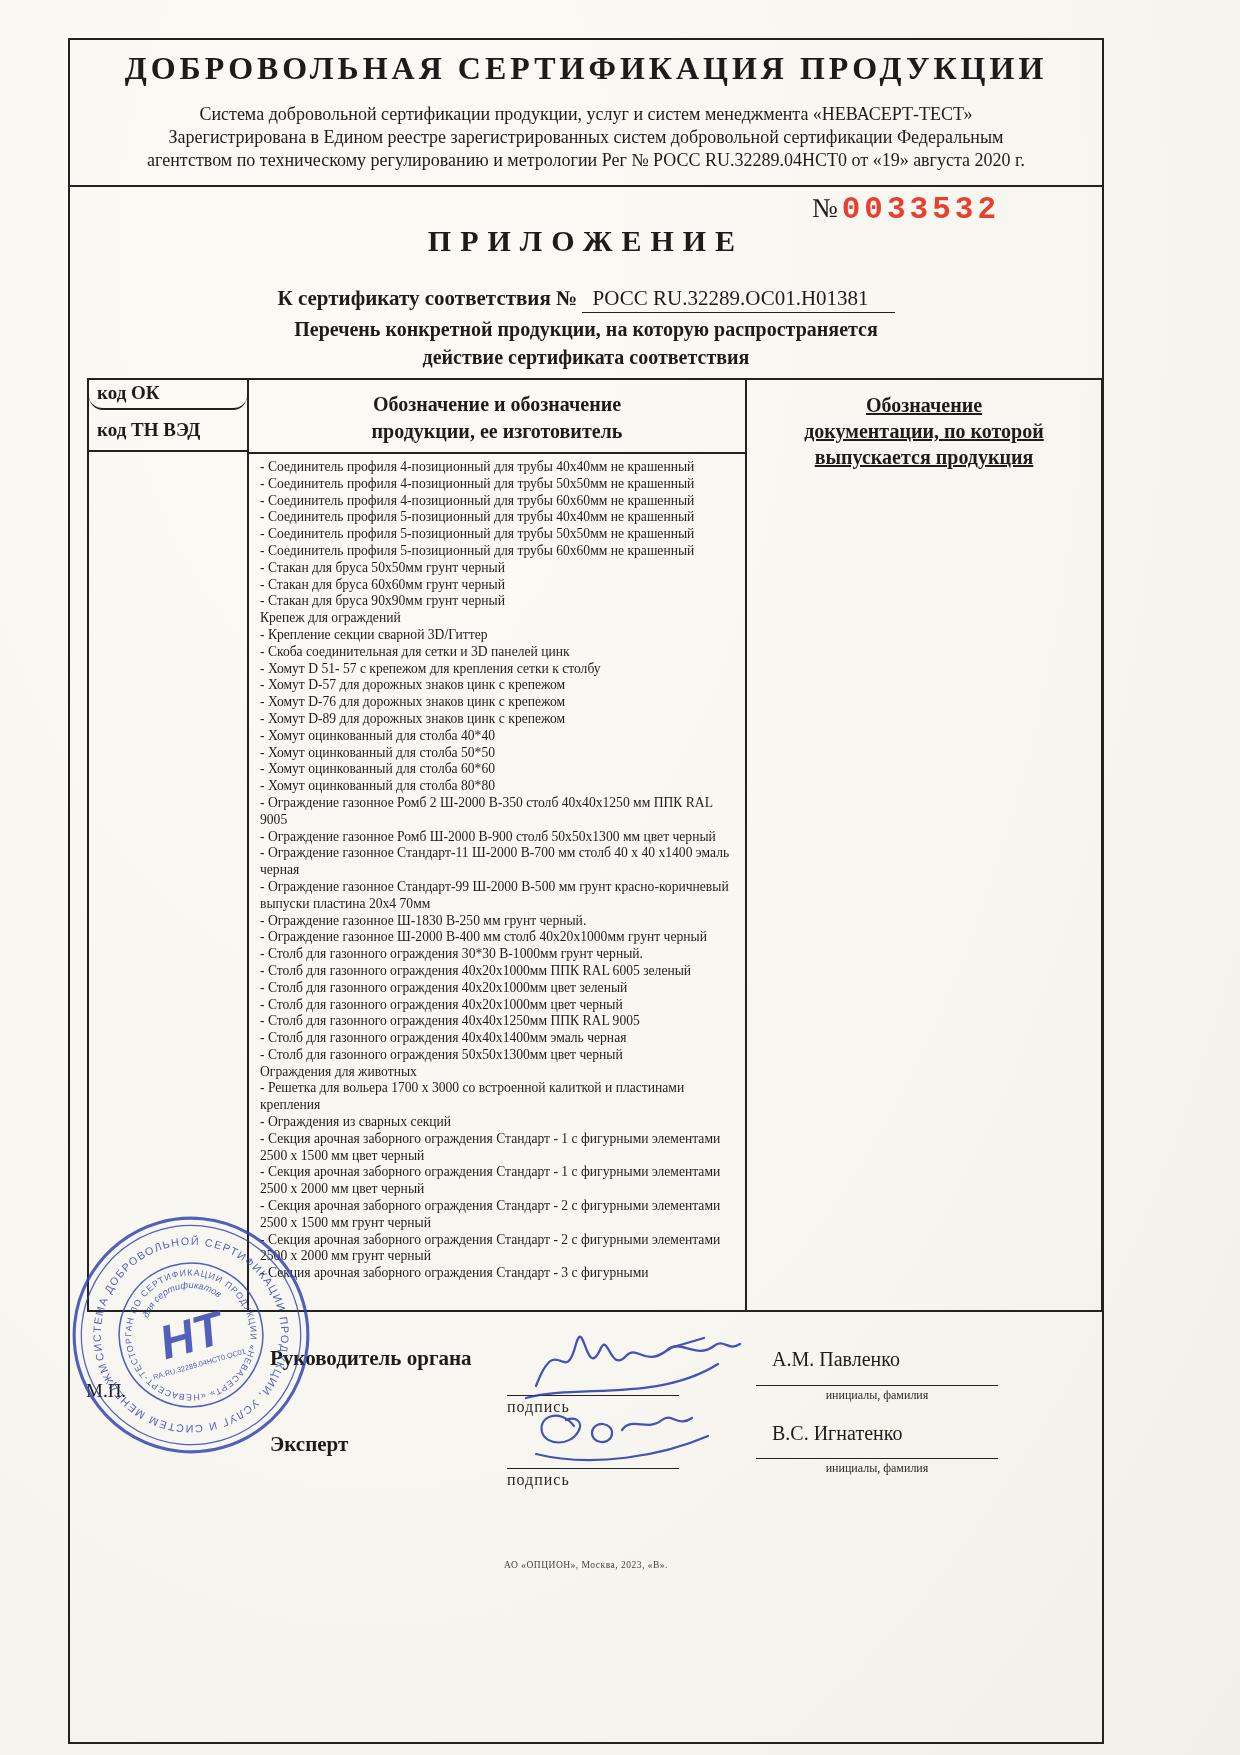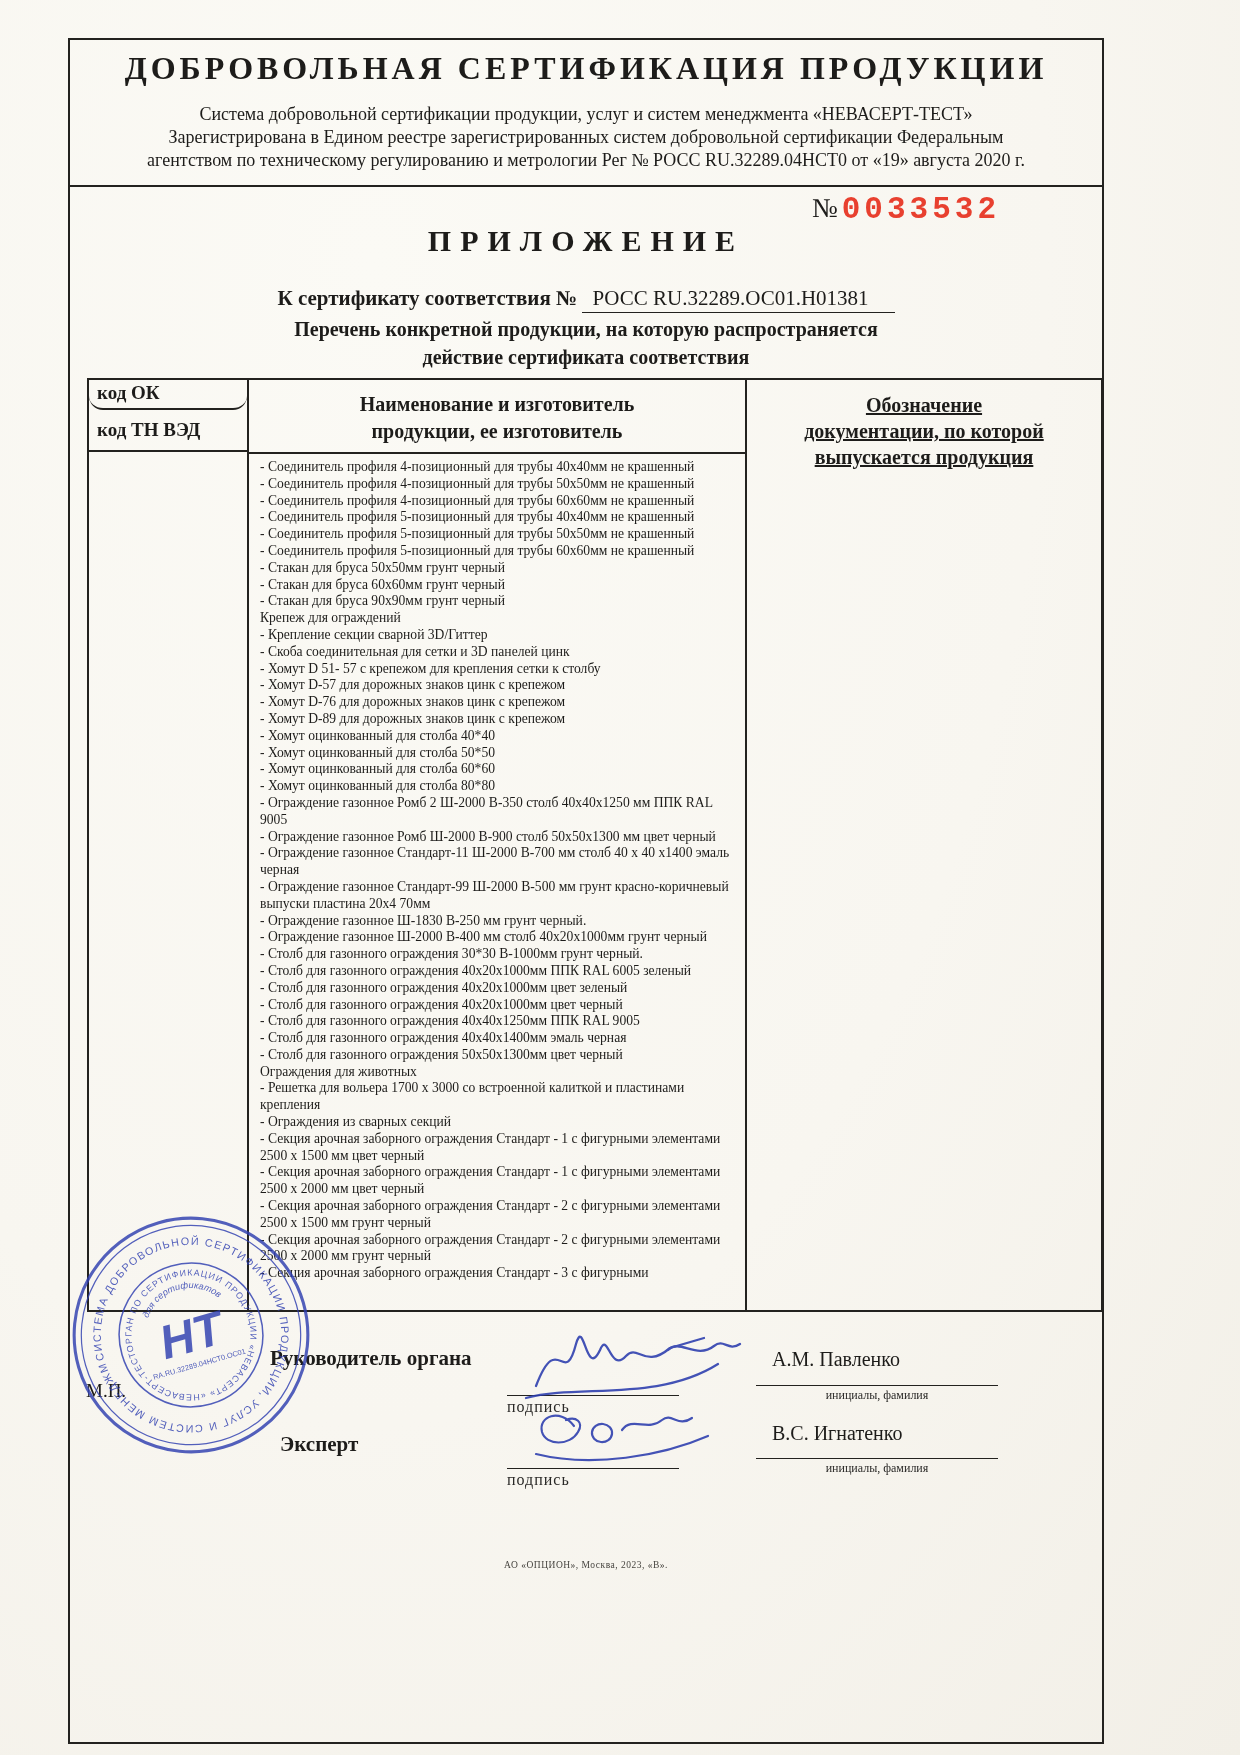--- a/index.html
+++ b/index.html
@@ -54,21 +54,21 @@
   .center-header { height:74px; border-bottom:2px solid #23221f; text-align:center;
                    font-weight:bold; font-size:20px; line-height:27px; padding-top:11px; }
   .center-body { flex:1; overflow:hidden; padding:5px 9px 0 11px; font-size:13.6px; line-height:16.8px; }
   .product-line { white-space:normal; }
   .tcol-right { flex:1; }
   .right-header { text-align:center; font-weight:bold; font-size:20px; line-height:26px; padding-top:12px;text-decoration:underline; }
 
   
   .role-label { position:absolute; font-size:21px; font-weight:bold; white-space:nowrap; }
   .role1 { left:200px; top:1306px; }
-  .role2 { left:210px; top:1392px; }
+  .role2 { left:200px; top:1392px; }
   .sigline { position:absolute; border-top:1.6px solid #23221f; height:0; }
   .sigline1 { left:437px; top:1355px; width:172px; }
   .sigline2 { left:437px; top:1428px; width:172px; }
   .sig-caption { position:absolute; font-size:16px; letter-spacing:1px; text-align:left; color:#2a2927;font-family:Liberation Serif, serif; }
   .sigcap1 { left:437px; top:1358px; width:172px; }
   .sigcap2 { left:437px; top:1431px; width:172px; }
   .sig-name { position:absolute; font-size:20px; white-space:nowrap; }
   .name1 { left:702px; top:1308px; }
   .name2 { left:702px; top:1382px; }
   .nameline { position:absolute; border-top:1.4px solid #23221f; height:0; }
@@ -116,21 +116,21 @@
     <div class="subtitle subtitle1">Перечень конкретной продукции, на которую распространяется</div>
     <div class="subtitle subtitle2">действие сертификата соответствия</div>
 
     <div class="ptable">
       <div class="tcol-left">
         <div class="cell-ok">код ОК</div>
         <div class="cell-tnved">код ТН ВЭД</div>
       </div>
       <div class="tcol-center">
         <div class="center-header">
-          <div>Наименование и изготовитель</div>
+          <div>Обозначение и обозначение</div>
           <div>продукции, ее изготовитель</div>
         </div>
         <div class="center-body">
             <div class="product-line">- Соединитель профиля 4-позиционный для трубы 40х40мм не крашенный</div>
             <div class="product-line">- Соединитель профиля 4-позиционный для трубы 50х50мм не крашенный</div>
             <div class="product-line">- Соединитель профиля 4-позиционный для трубы 60х60мм не крашенный</div>
             <div class="product-line">- Соединитель профиля 5-позиционный для трубы 40х40мм не крашенный</div>
             <div class="product-line">- Соединитель профиля 5-позиционный для трубы 50х50мм не крашенный</div>
             <div class="product-line">- Соединитель профиля 5-позиционный для трубы 60х60мм не крашенный</div>
             <div class="product-line">- Стакан для бруса 50х50мм грунт черный</div>

